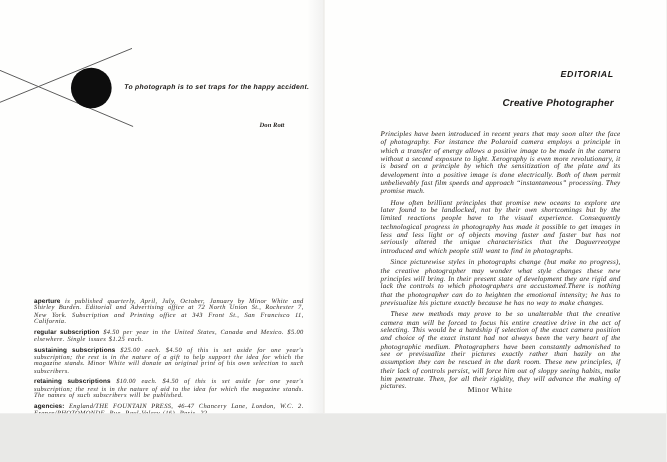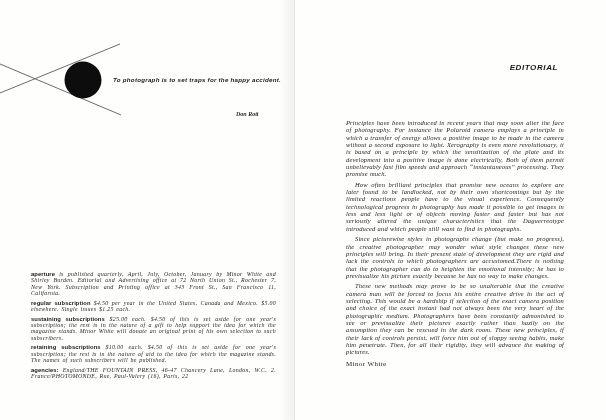--- a/index.html
+++ b/index.html
@@ -1,17 +1,17 @@
 <!DOCTYPE html>
 <html><head>
 <meta charset="utf-8">
 <style>
   html,body{margin:0;padding:0;background:#e9e9e7;}
   .canvas{
-    position:relative;width:606px;height:420px;margin:0 auto;
+    position:relative;width:606px;height:376px;margin:0 auto;
     background:#fefefd;overflow:hidden;
     font-family:"Liberation Serif",serif;color:#26221e;
   }
   
   .gutter{
     position:absolute;left:279px;top:0;width:15px;height:420px;
     background:linear-gradient(to right, rgba(0,0,0,0), rgba(0,0,0,0.05));
     border-right:1px solid #e7e5e1;
   }
   
@@ -47,21 +47,21 @@
     letter-spacing:.2px;color:#1b1917;
   }
   .body{
     position:absolute;left:346px;top:119px;width:218px;
     font:italic 6.5px/7.35px "Liberation Serif",serif;
     text-align:justify;letter-spacing:.15px;word-spacing:.4px;color:#28241f;
   }
   .body p{margin:0 0 3px 0;}
   .body p + p{text-indent:9px;}
   .signature{
-    position:absolute;left:346px;top:360px;width:218px;text-align:left;
+    position:absolute;left:346px;top:350px;width:218px;text-align:center;
     padding-right:19px;box-sizing:border-box;
     font:normal 7px/1.2 "Liberation Serif",serif;letter-spacing:.4px;color:#211e1a;
   }
 </style>
 </head>
 <body>
 
 <div class="canvas">
 
   <div>
@@ -85,20 +85,21 @@
     </div>
   </div>
 
   <div class="gutter"></div>
 
   <div>
 
     <div class="kicker">EDITORIAL</div>
 
     <div class="title">
+      <div>Creative Photographer</div>
     </div>
 
     <div class="body">
       <p>Principles have been introduced in recent years that may soon alter the face of photography. For instance the Polaroid camera employs a principle in which a transfer of energy allows a positive image to be made in the camera without a second exposure to light. Xerography is even more revolutionary, it is based on a principle by which the sensitization of the plate and its development into a positive image is done electrically. Both of them permit unbelievably fast film speeds and approach “instantaneous” processing. They promise much.</p>
       <p>How often brilliant principles that promise new oceans to explore are later found to be landlocked, not by their own shortcomings but by the limited reactions people have to the visual experience. Consequently technological progress in photography has made it possible to get images in less and less light or of objects moving faster and faster but has not seriously altered the unique characteristics that the Daguerreotype introduced and which people still want to find in photographs.</p>
       <p>Since picturewise styles in photographs change (but make no progress), the creative photographer may wonder what style changes these new principles will bring. In their present state of development they are rigid and lack the controls to which photographers are accustomed.There is nothing that the photographer can do to heighten the emotional intensity; he has to previsualize his picture exactly because he has no way to make changes.</p>
       <p>These new methods may prove to be so unalterable that the creative camera man will be forced to focus his entire creative drive in the act of selecting. This would be a hardship if selection of the exact camera position and choice of the exact instant had not always been the very heart of the photographic medium. Photographers have been constantly admonished to see or previsualize their pictures exactly rather than hazily on the assumption they can be rescued in the dark room. These new principles, if their lack of controls persist, will force him out of sloppy seeing habits, make him penetrate. Then, for all their rigidity, they will advance the making of pictures.</p>
     </div>
 
     <div class="signature">Minor White</div>

